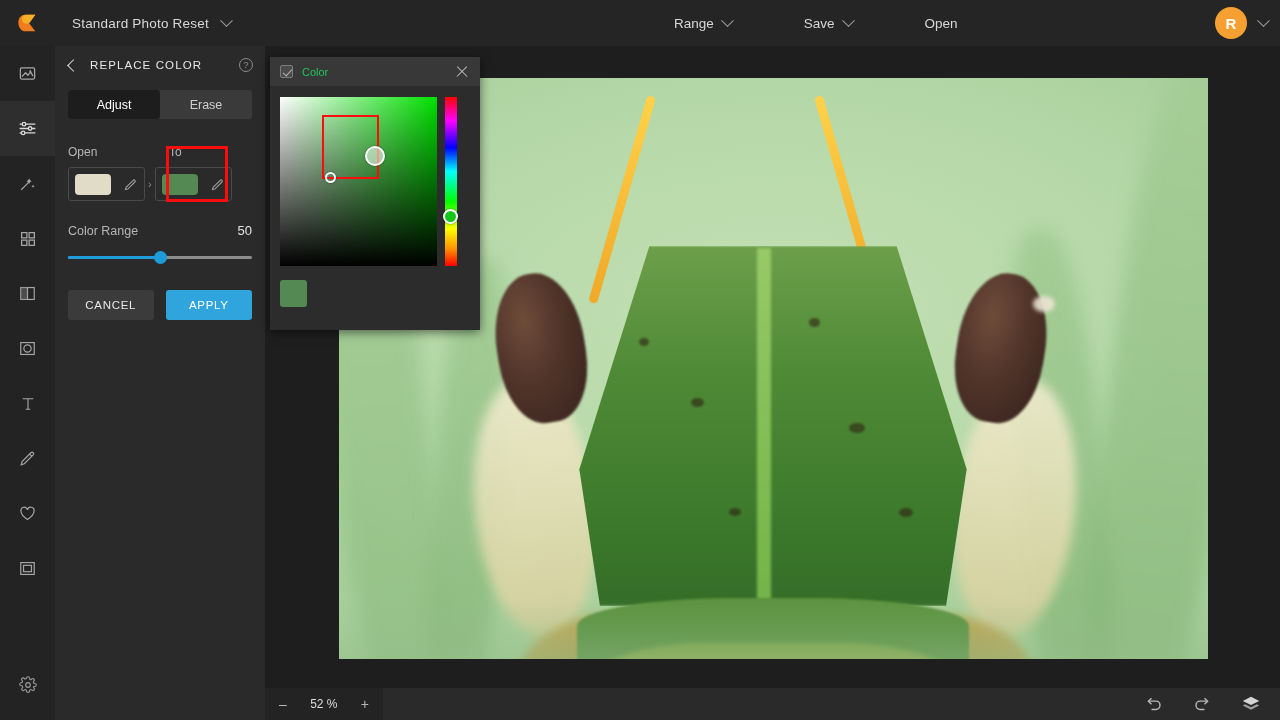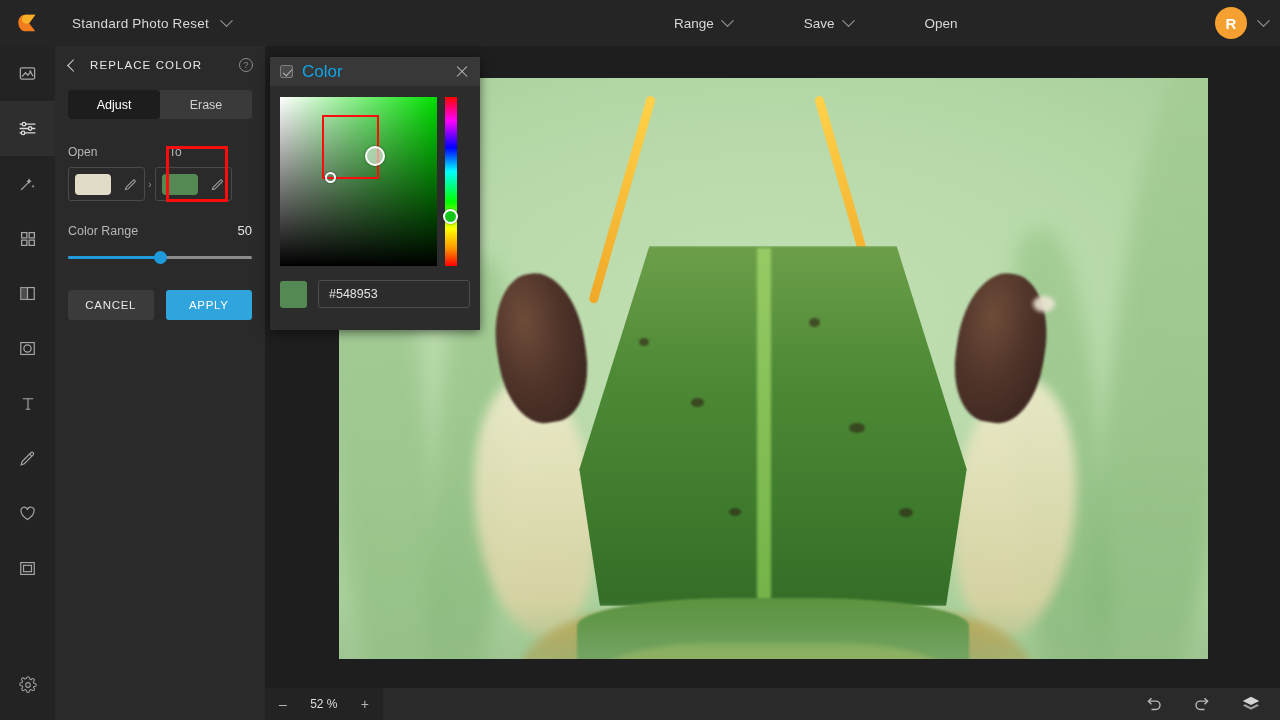--- a/index.html
+++ b/index.html
@@ -239,21 +239,21 @@
   }
   .pk-check {
     width: 13px; height: 13px; border: 1px solid #7d7d7d; border-radius: 2px;
     margin-right: 9px; position: relative; background: #4b4b4b; cursor: pointer;
   }
   .pk-check::after {
     content: ""; position: absolute; left: 3.5px; top: .5px; width: 4px; height: 8px;
     border-right: 1.6px solid #b6b6b6; border-bottom: 1.6px solid #b6b6b6;
     transform: rotate(42deg);
   }
-  .pk-title { color: #0ea5e9; font-size: 17px; }
+  .pk-title { color: #22c55e; font-size: 11px; }
   .pk-close {
     margin-left: auto; width: 16px; height: 16px; position: relative; cursor: pointer;
   }
   .pk-close::before, .pk-close::after {
     content: ""; position: absolute; left: 1px; top: 7.5px; width: 14px; height: 1.4px;
     background: #b9b9b9;
   }
   .pk-close::before { transform: rotate(45deg); }
   .pk-close::after  { transform: rotate(-45deg); }
 
@@ -532,23 +532,20 @@
         <div class="sv-hl"></div>
         <div class="sv-cursor big"></div>
         <div class="sv-cursor small"></div>
       </div>
       <div class="hue-strip">
         <div class="hue-knob"></div>
       </div>
     </div>
     <div class="pk-foot">
       <div class="pk-swatch" style="background:#548953"></div>
-      <div class="pk-hex">
-        <span>#548953</span>
-      </div>
     </div>
   </div>
 
   <div class="bottombar">
     <div class="zoom-group">
       <span class="zoom-btn">–</span>
       <span class="zoom-val">52 %</span>
       <span class="zoom-btn">+</span>
     </div>
     <div class="bottom-right">

